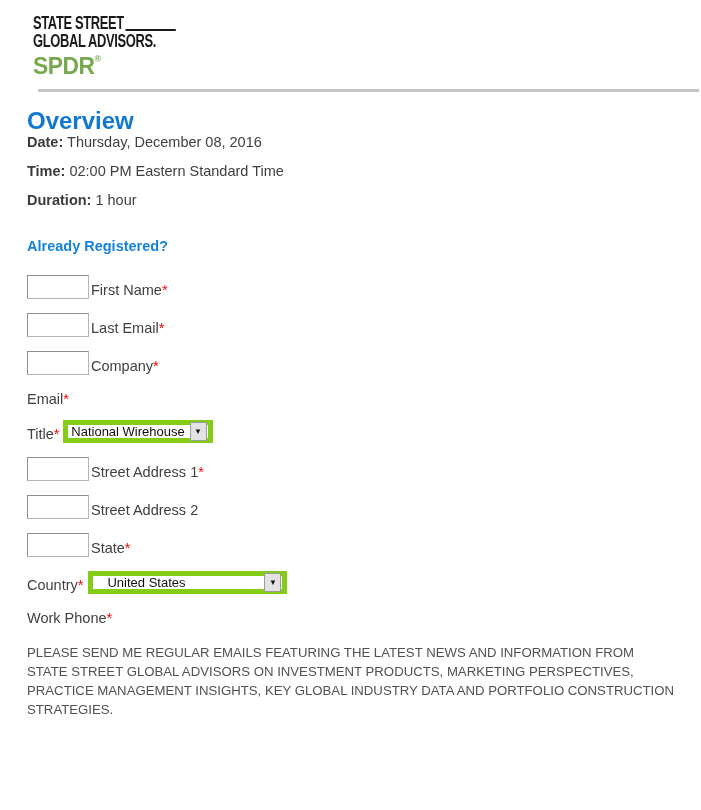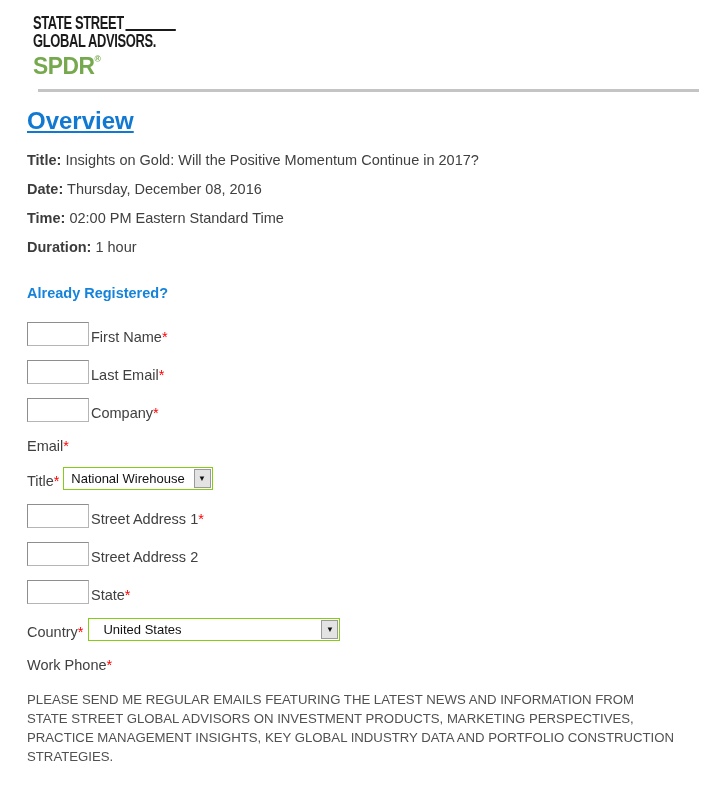--- a/index.html
+++ b/index.html
@@ -61,21 +61,21 @@
     margin-right: -26px;
   }
 
   
   .h-blue {
     color: #1179D2;
     font-weight: bold;
     font-size: 24px;
     line-height: 27px;
   }
-  .overview-heading { margin-top: 15px; text-decoration: underline; }
+  .overview-heading { margin-top: 15px; }
   .register-heading { margin-top: 21px; }
 
   
   .meta { font-size: 14.5px; line-height: 17px; }
   .meta-first { margin-top: 18px; }
   .meta + .meta { margin-top: 12px; }
   .meta b { color: #3c3c3c; }
 
   
   .already {
@@ -116,28 +116,28 @@
     padding-bottom: 1px;
     white-space: nowrap;
   }
   .lbl-pre { margin-left: 0; margin-right: 3px; }
   .req { color: #ff0000; }
 
   
   .select {
     height: 23px;
     background: #ffffff;
-    border: 1px solid #84cc16;
+    border: 5px solid #84cc16;
     display: flex;
     align-items: center;
     cursor: pointer;
   }
   .select-title { width: 150px; }
   .select-title .sel-value { flex: 1; text-align: center; }
-  .select-country { width: 252px; margin-left: 2px; }
+  .select-country { width: 199px; margin-left: 2px; }
   .select-country .sel-value { flex: 1; text-align: left; padding-left: 14px; }
   .sel-value {
     font-size: 13px;
     color: #111111;
     line-height: 21px;
     white-space: nowrap;
     overflow: hidden;
   }
   .sel-arrow {
     width: 17px;
@@ -180,23 +180,20 @@
       <span>SPDR</span><span class="reg">®</span>
     </div>
   </div>
 
   
   <div class="divider"></div>
 
   
   <div class="h-blue overview-heading">Overview</div>
 
-  <div class="meta meta-first">
-    <b>Title:</b><span> Insights on Gold: Will the Positive Momentum Continue in 2017?</span>
-  </div>
   <div class="meta">
     <b>Date:</b><span> Thursday, December 08, 2016</span>
   </div>
   <div class="meta">
     <b>Time:</b><span> 02:00 PM Eastern Standard Time</span>
   </div>
   <div class="meta">
     <b>Duration:</b><span> 1 hour</span>
   </div>
 

